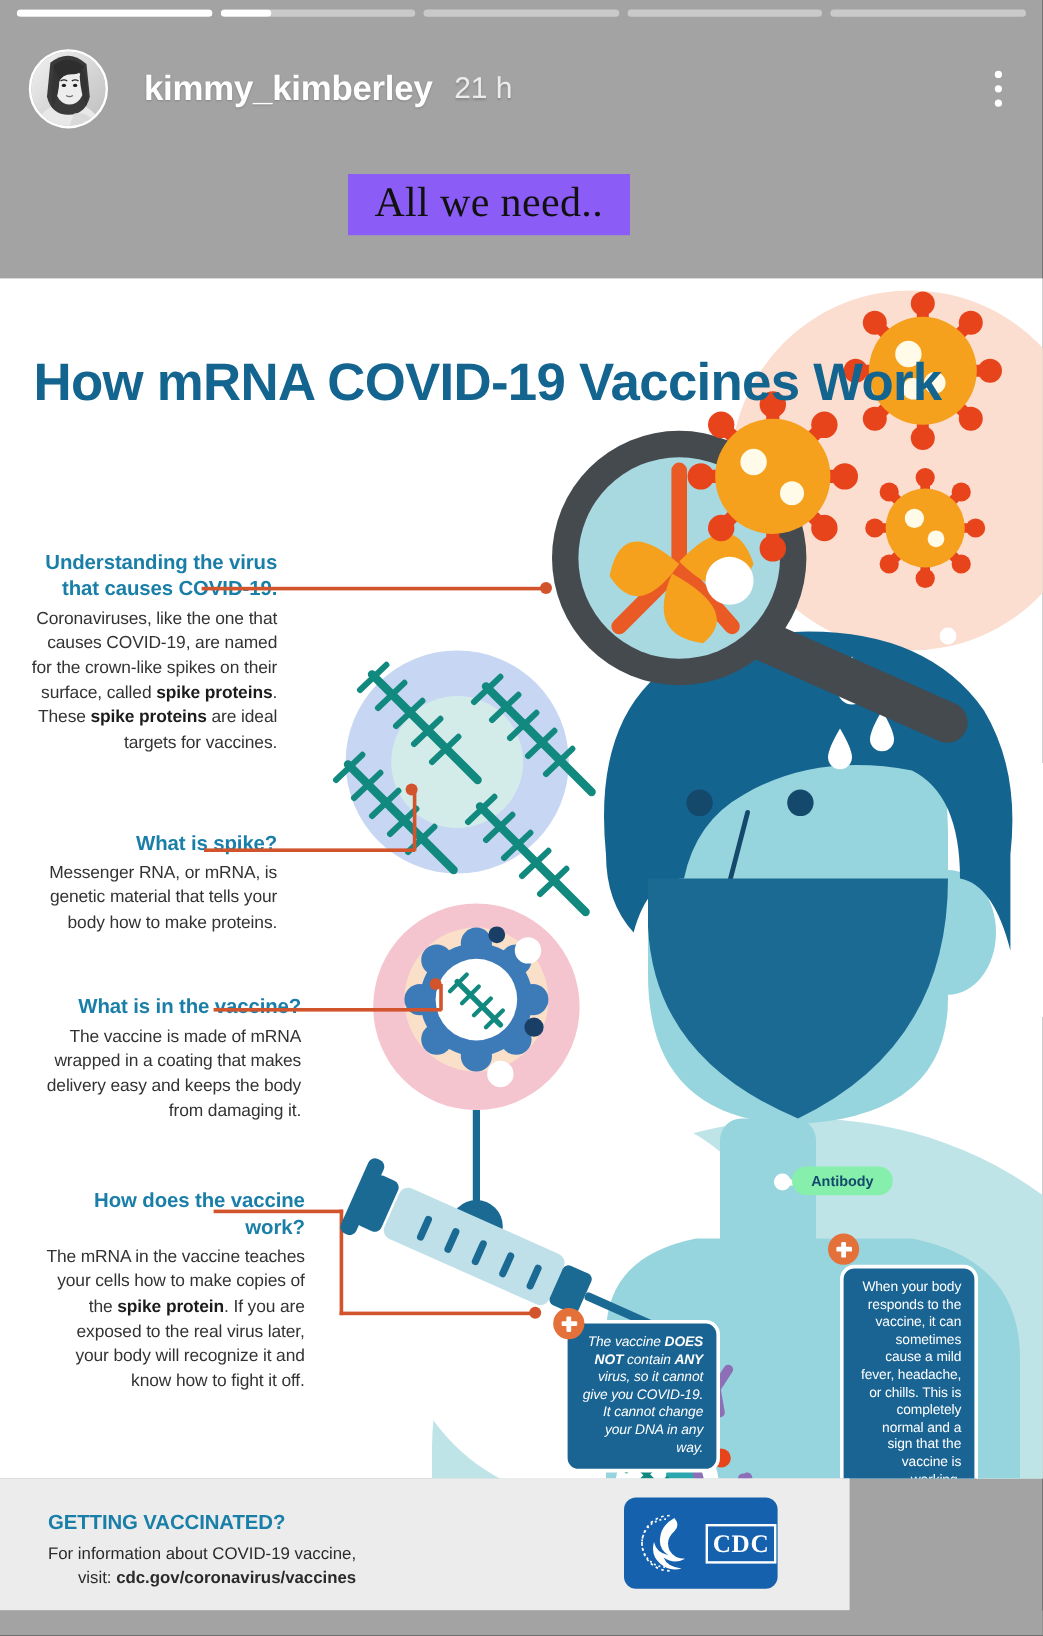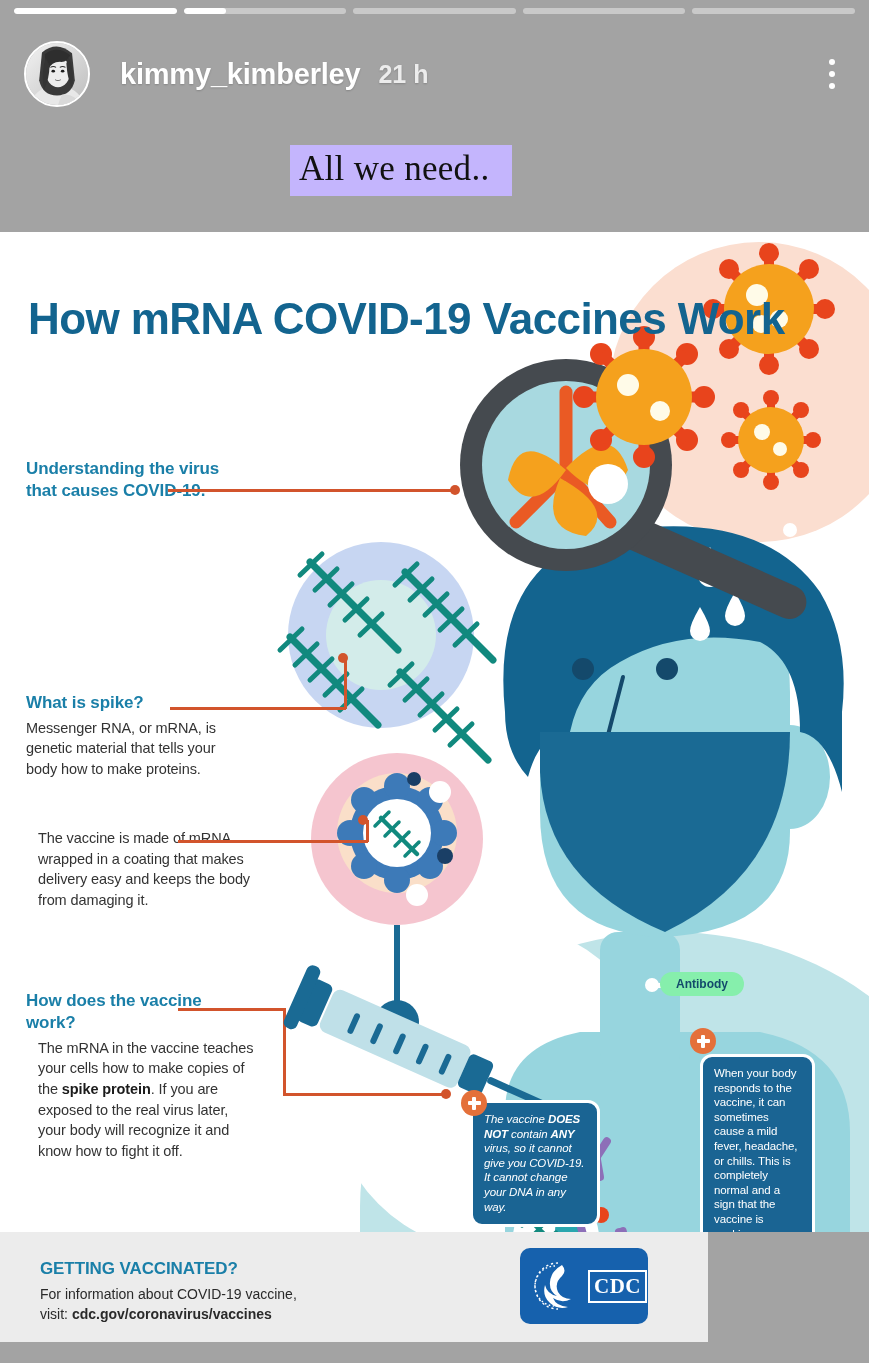--- a/index.html
+++ b/index.html
@@ -8,20 +8,21 @@
   body {
     font-family:"Liberation Sans", sans-serif;
     width:869px; height:1363px;
     position:relative; overflow:hidden;
   }
 
   
   #story {
     position:absolute; inset:0;
     background:#a3a3a3;
+    text-align:right;
   }
 
   
   .progress-row {
     position:absolute; top:8px; left:14px; right:14px;
     height:6px; display:flex; gap:7px; z-index:40;
   }
   .seg {
     flex:1; height:6px; border-radius:3px;
     background:rgba(255,255,255,0.42);
@@ -41,36 +42,36 @@
     flex-shrink:0; background:#c9c9c9; position:relative;
   }
   .avatar svg { display:block; width:100%; height:100%; }
   .username {
     margin-left:30px; color:#ffffff;
     font-size:29px; font-weight:bold; letter-spacing:-0.2px;
     white-space:nowrap; text-shadow:0 1px 2px rgba(0,0,0,.18);
   }
   .timestamp {
     margin-left:18px; color:#ececec;
-    font-size:25px; font-weight:bold;
+    font-size:25px; font-weight:normal;
     text-shadow:0 1px 2px rgba(0,0,0,.18);
   }
   .spacer { flex:1; }
   .more-dots {
     width:30px; height:40px; display:flex; flex-direction:column;
     align-items:center; justify-content:center; gap:6px; cursor:pointer;
   }
   .more-dots span {
     width:6px; height:6px; border-radius:50%; background:#ffffff; display:block;
   }
 
   
   .caption-sticker {
     position:absolute; top:145px; left:290px;
-    background:#c4b5fd; padding:6px 22px 10px 9px;
+    background:#8b5cf6; padding:6px 22px 10px 22px;
     z-index:35;
   }
   .caption-sticker span {
     font-family:"Liberation Serif", serif;
     font-size:35px; color:#111111; letter-spacing:0.3px; line-height:1;
   }
 
   
   .media {
     position:absolute; top:232px; left:0;
@@ -616,26 +617,28 @@
         <div class="line v" style="left:366px; top:588px; width:3px; height:22px;"></div>
 
         <div class="line" style="left:178px; top:776px; width:108px;"></div>
         <div class="line v" style="left:283px; top:776px; width:3px; height:88px;"></div>
         <div class="line" style="left:283px; top:861px; width:165px;"></div>
         <div class="dot" style="left:441px; top:857px;"></div>
       </div>
 
       <div class="block b1">
         <h3>Understanding the virus that causes COVID-19.</h3>
+        <p>Coronaviruses, like the one that causes COVID-19, are named for the crown-like spikes on their surface, called <b>spike proteins</b>. These <b>spike proteins</b> are ideal targets for vaccines.</p>
       </div>
       <div class="block b2">
         <h3>What is spike?</h3>
         <p>Messenger RNA, or mRNA, is genetic material that tells your body how to make proteins.</p>
       </div>
       <div class="block b3">
+        <h3>What is in the vaccine?</h3>
         <p>The vaccine is made of mRNA wrapped in a coating that makes delivery easy and keeps the body from damaging it.</p>
       </div>
       <div class="block b4">
         <h3>How does the vaccine work?</h3>
         <p>The mRNA in the vaccine teaches your cells how to make copies of the <b>spike protein</b>. If you are exposed to the real virus later, your body will recognize it and know how to fight it off.</p>
       </div>
 
       <div class="plus-badge" style="left:690px; top:796px;"></div>
       <div class="callout co-body">
         <span>When your body responds to the vaccine, it can sometimes cause a mild fever, headache, or chills. This is completely normal and a sign that the vaccine is working.</span>

